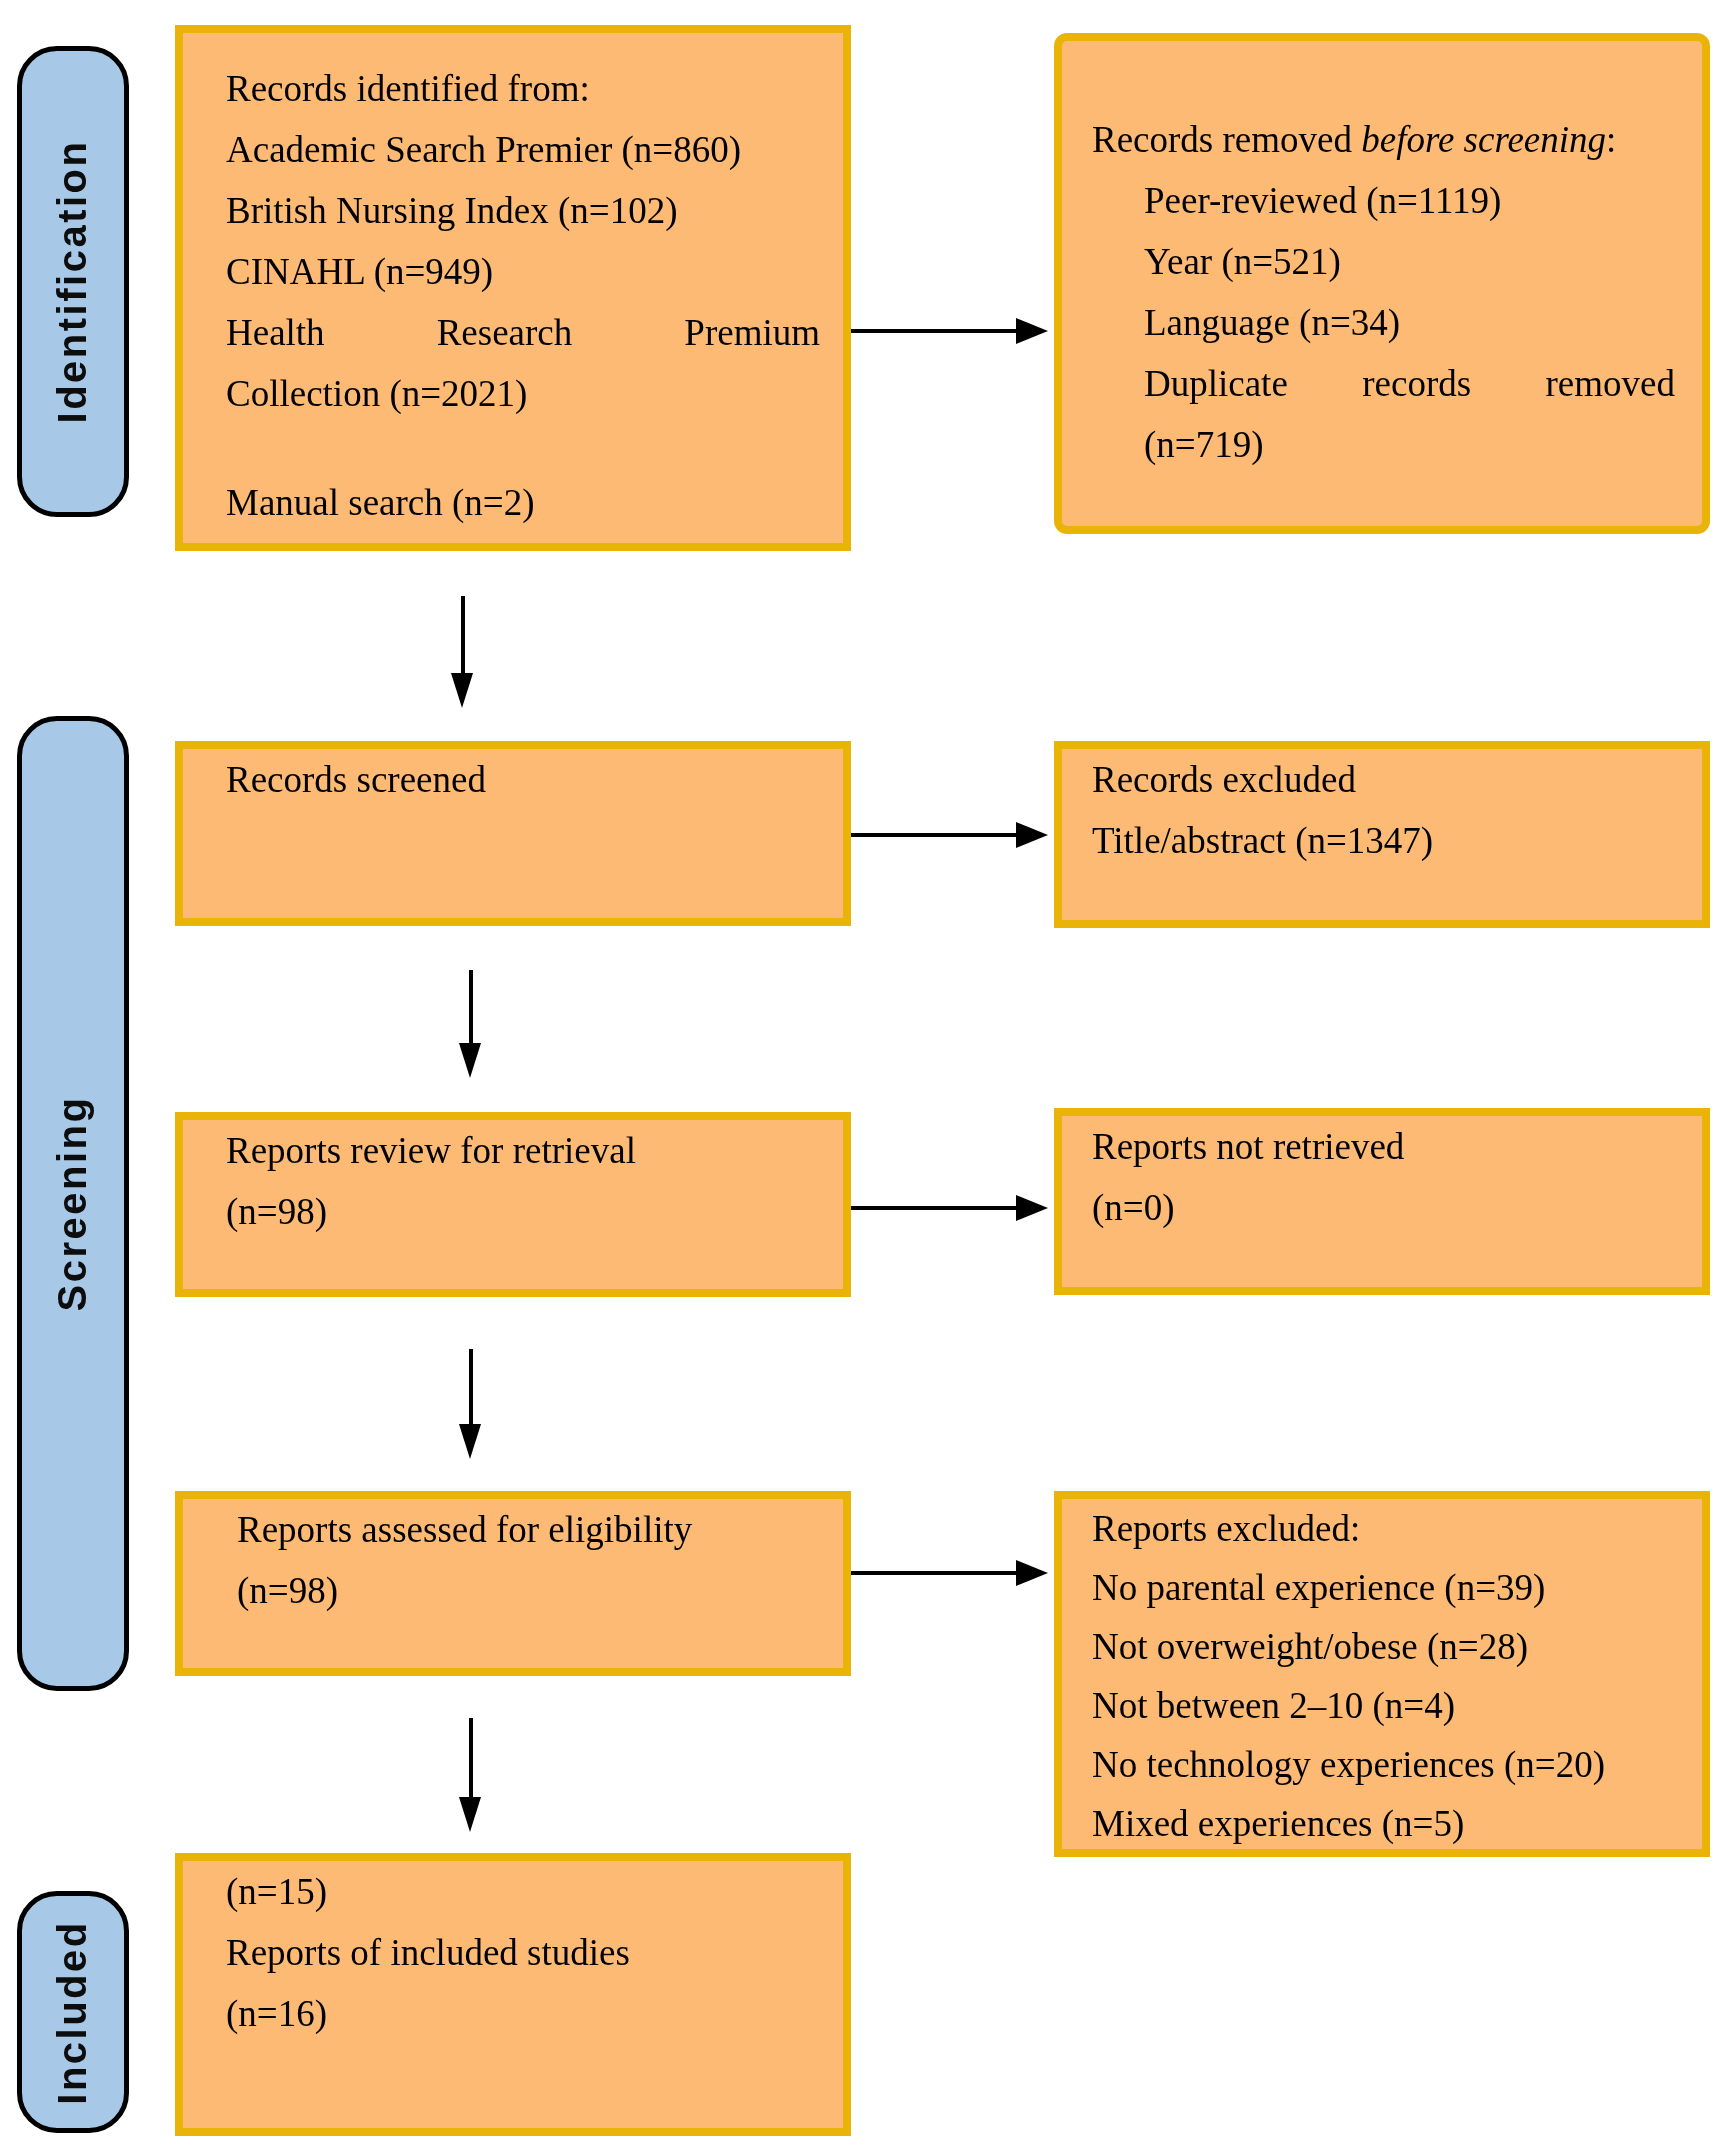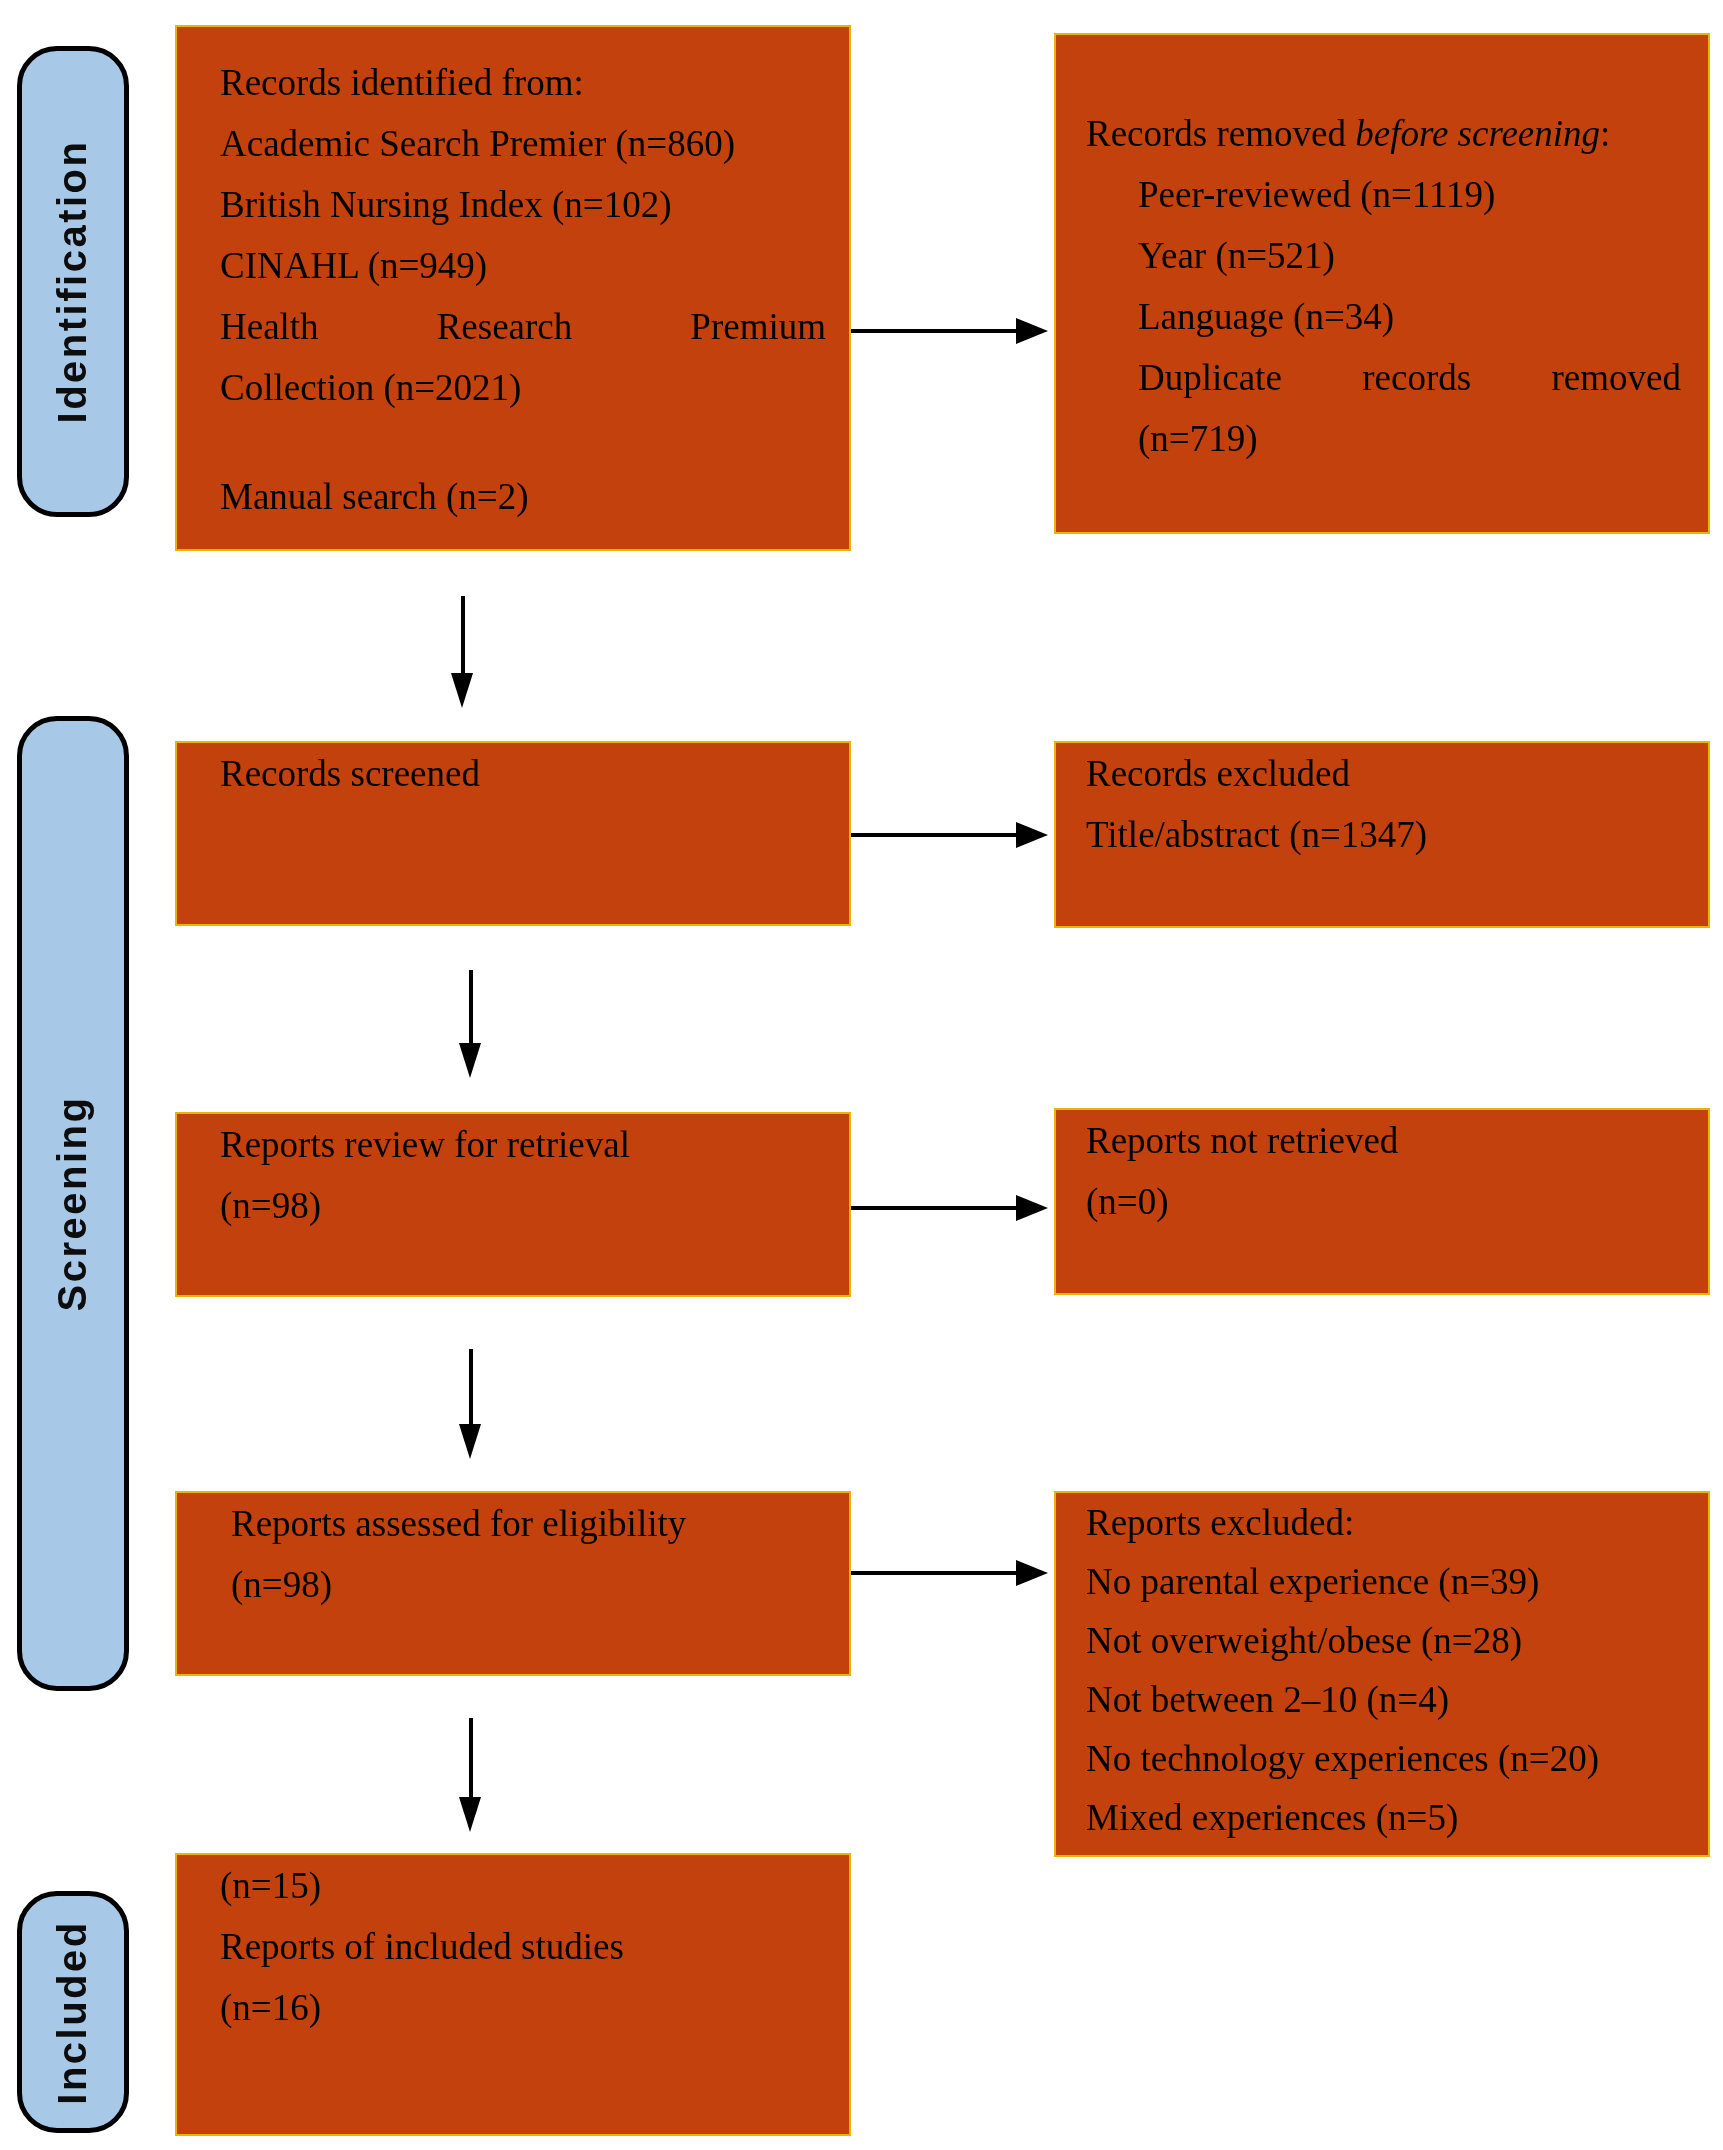--- a/index.html
+++ b/index.html
@@ -7,21 +7,21 @@
           font-family:"Liberation Serif", serif;color:#000;}
 
   
   .stage{position:absolute;left:16.7px;width:112px;background:#a8c8e8;border:5.8px solid #000;
          border-radius:40px;box-sizing:border-box;display:flex;align-items:center;justify-content:center;}
   .stage-text{transform:rotate(-90deg);white-space:nowrap;
               font-family:"Liberation Sans", sans-serif;font-weight:700;font-size:40px;
               letter-spacing:2.5px;color:#0d0d0d;}
 
   
-  .box{position:absolute;background:#c2410c;border:2px solid #eab308;box-sizing:border-box;
+  .box{position:absolute;background:#fdba74;border:8px solid #eab308;box-sizing:border-box;
        font-size:37px;line-height:61px;}
   .center{display:flex;flex-direction:column;}
   .line{white-space:nowrap;}
   .just{white-space:normal;text-align:justify;text-align-last:justify;}
   .indent{padding-left:52px;}
   .spacer{height:48px;}
   .it{font-style:italic;}
 
   
   .hline{position:absolute;height:4.2px;background:#000;}
@@ -52,21 +52,21 @@
     <div class="line">Records identified from:</div>
     <div class="line">Academic Search Premier (n=860)</div>
     <div class="line">British Nursing Index (n=102)</div>
     <div class="line">CINAHL (n=949)</div>
     <div class="line just">Health Research Premium</div>
     <div class="line">Collection (n=2021)</div>
     <div class="spacer"></div>
     <div class="line">Manual search (n=2)</div>
   </div>
 
-  <div class="box" style="left:1054px;top:33px;width:656px;height:501px;padding:68px 27px 0 30px;">
+  <div class="box" style="left:1054px;top:33px;width:656px;height:501px;padding:68px 27px 0 30px;border-radius:13px;">
     <div class="line"><span>Records removed </span><span class="it">before screening</span><span>:</span></div>
     <div class="line indent">Peer-reviewed (n=1119)</div>
     <div class="line indent">Year (n=521)</div>
     <div class="line indent">Language (n=34)</div>
     <div class="line indent just">Duplicate records removed</div>
     <div class="line indent">(n=719)</div>
   </div>
 
   <div class="box center" style="left:175px;top:741px;width:676px;height:185px;padding-left:43px;">
     <div class="line">Records screened</div>

